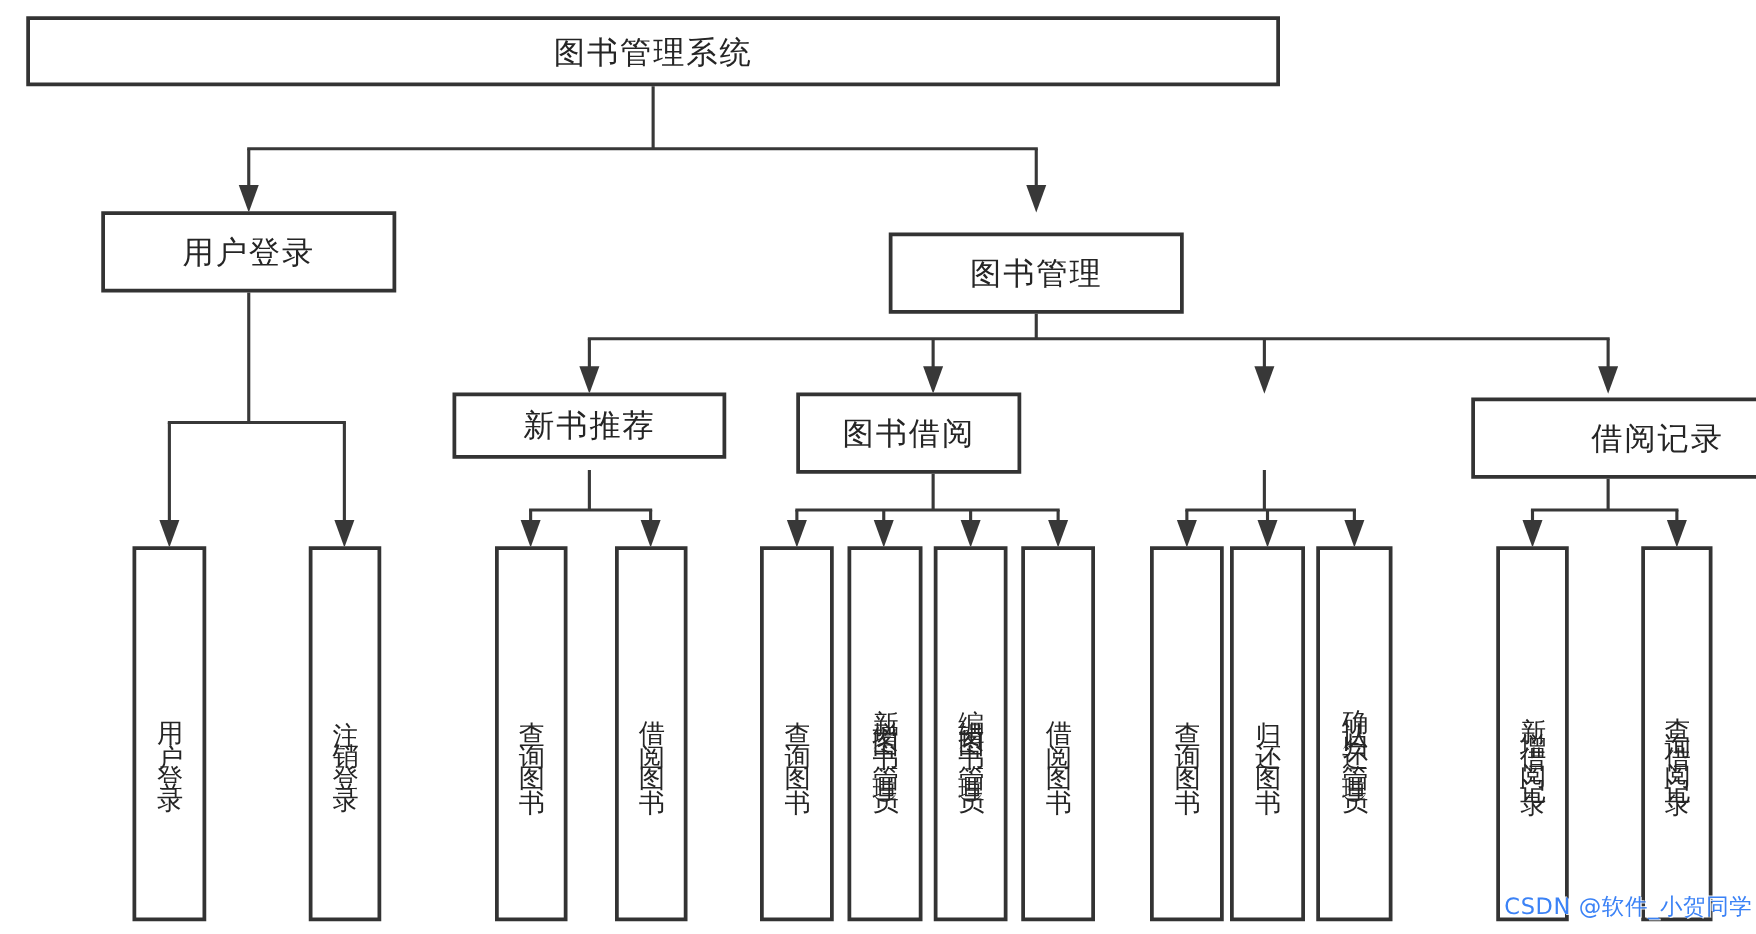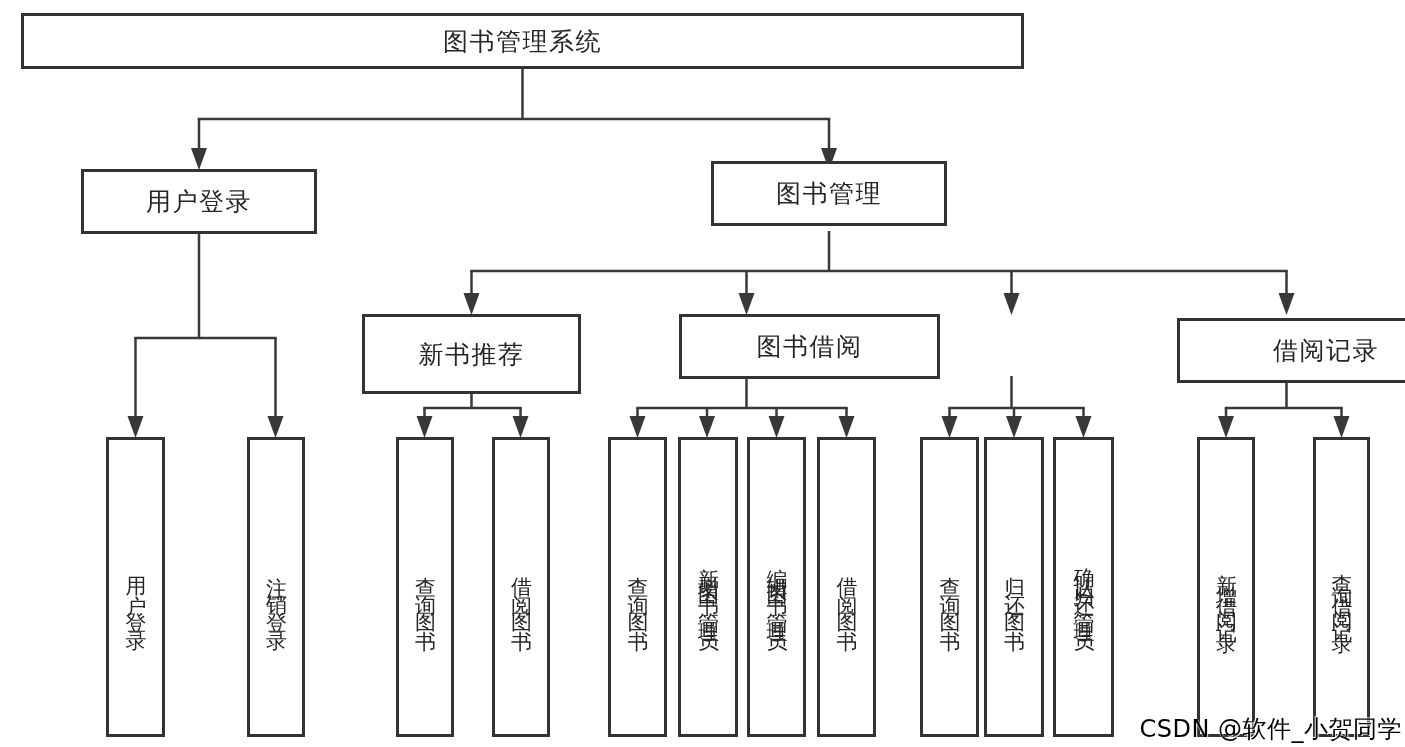--- a/index.html
+++ b/index.html
@@ -35,22 +35,22 @@
     text-orientation:mixed;
     line-height:1;
     white-space:nowrap;
   }
   .ls4{letter-spacing:18px;margin-bottom:-18px;}
   .ls6{letter-spacing:12px;margin-bottom:-12px;}
   .ls9{letter-spacing:9px;margin-bottom:-9px;}
   .watermark{
     position:absolute;
     top:713px;right:3px;
-    font-size:24px;
-    color:#000000;
+    font-size:18px;
+    color:#3b82f6;
     letter-spacing:0.5px;
     text-shadow:1px 1px 0 rgba(255,255,255,0.85), -1px -1px 0 rgba(255,255,255,0.85);
     z-index:5;
     white-space:nowrap;
   }
 </style>
 </head>
 <body>
 
 <div class="stage">
@@ -110,28 +110,28 @@
       <polygon points="1333.5,416 1349.5,416 1341.5,438" fill="#383838"></polygon>
     </svg>
 
   <div class="hbox" style="left:21px;top:13px;width:1003px;height:56px;justify-content:center;">
     <span>图书管理系统</span>
   </div>
 
   <div class="hbox" style="left:81px;top:169px;width:236px;height:65px;">
     <span>用户登录</span>
   </div>
-  <div class="hbox" style="left:711px;top:161px;width:236px;height:65px;">
+  <div class="hbox" style="left:711px;top:186px;width:236px;height:65px;">
     <span>图书管理</span>
   </div>
 
-  <div class="hbox" style="left:362px;top:314px;width:219px;height:80px;">
+  <div class="hbox" style="left:362px;top:314px;width:219px;height:53px;">
     <span>新书推荐</span>
   </div>
-  <div class="hbox" style="left:637px;top:314px;width:261px;height:65px;margin-left:42px;">
+  <div class="hbox" style="left:637px;top:314px;width:180px;height:65px;">
     <span>图书借阅</span>
   </div>
   <div class="hbox" style="left:1177px;top:318px;width:258px;height:65px;padding-left:40px;">
     <span>借阅记录</span>
   </div>
 
   <div class="vbox" style="left:106px;width:59px;">
     <span class="ls4">用户登录</span>
   </div>
   <div class="vbox" style="left:247px;width:58px;">

